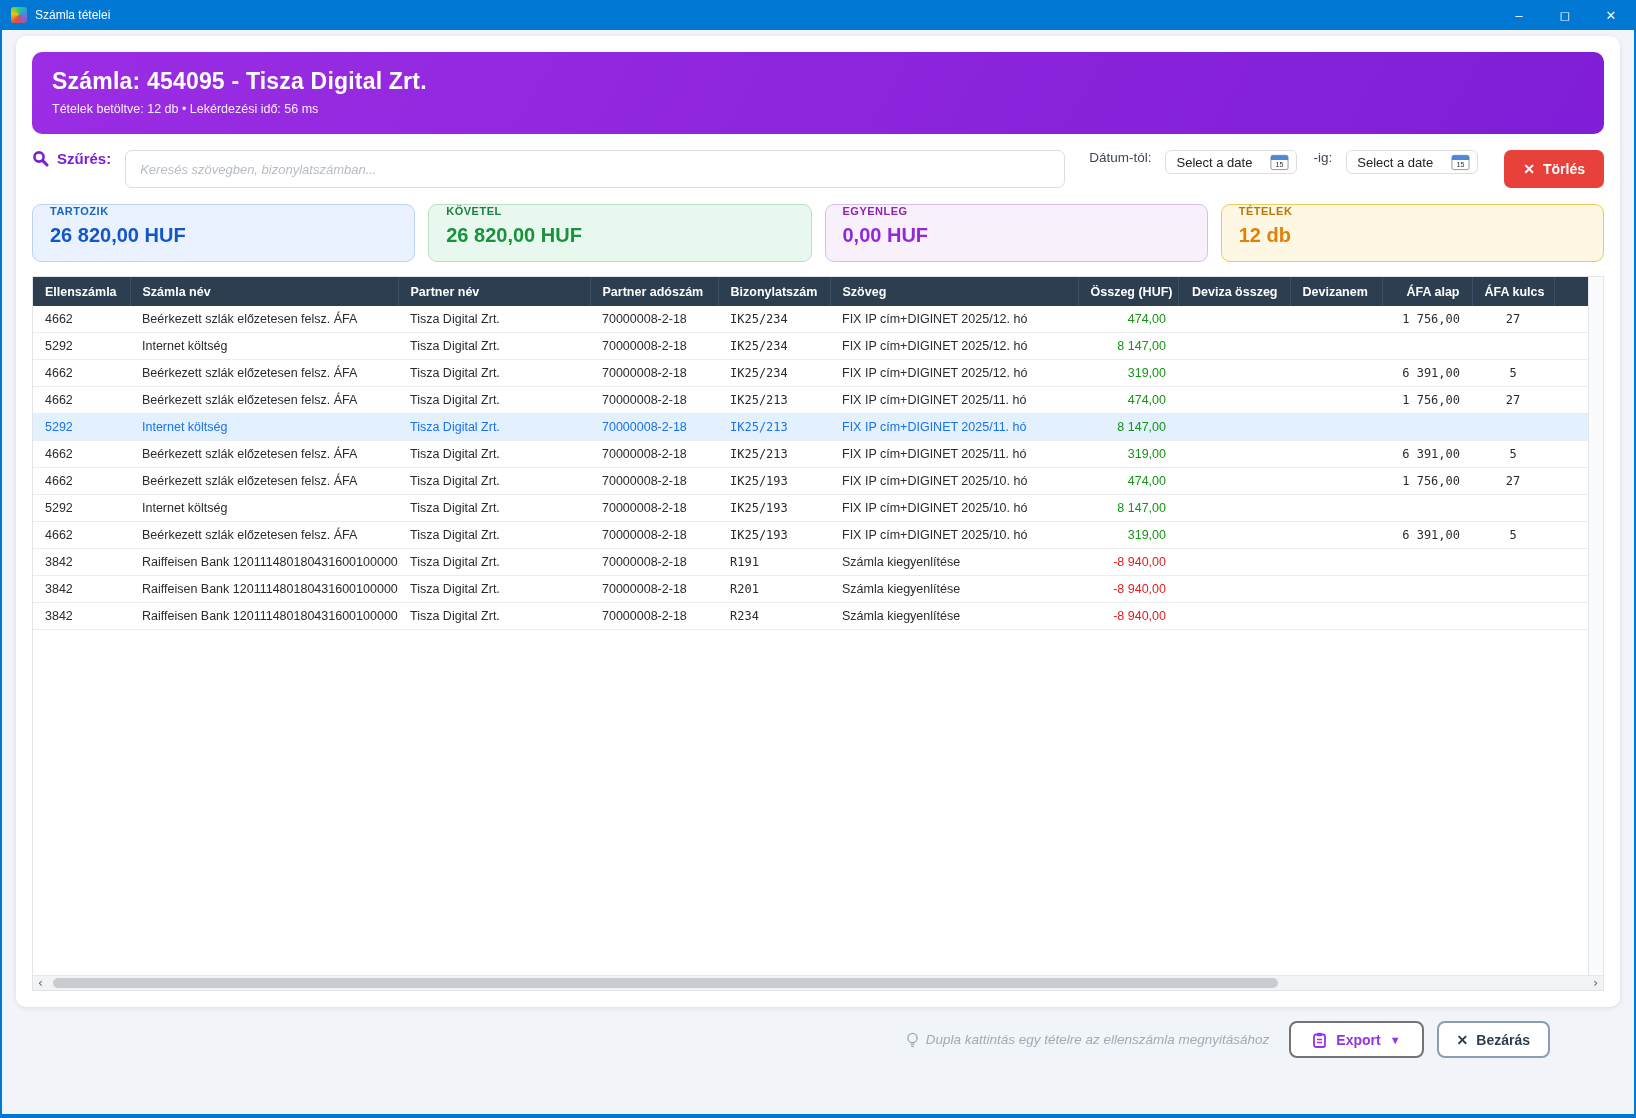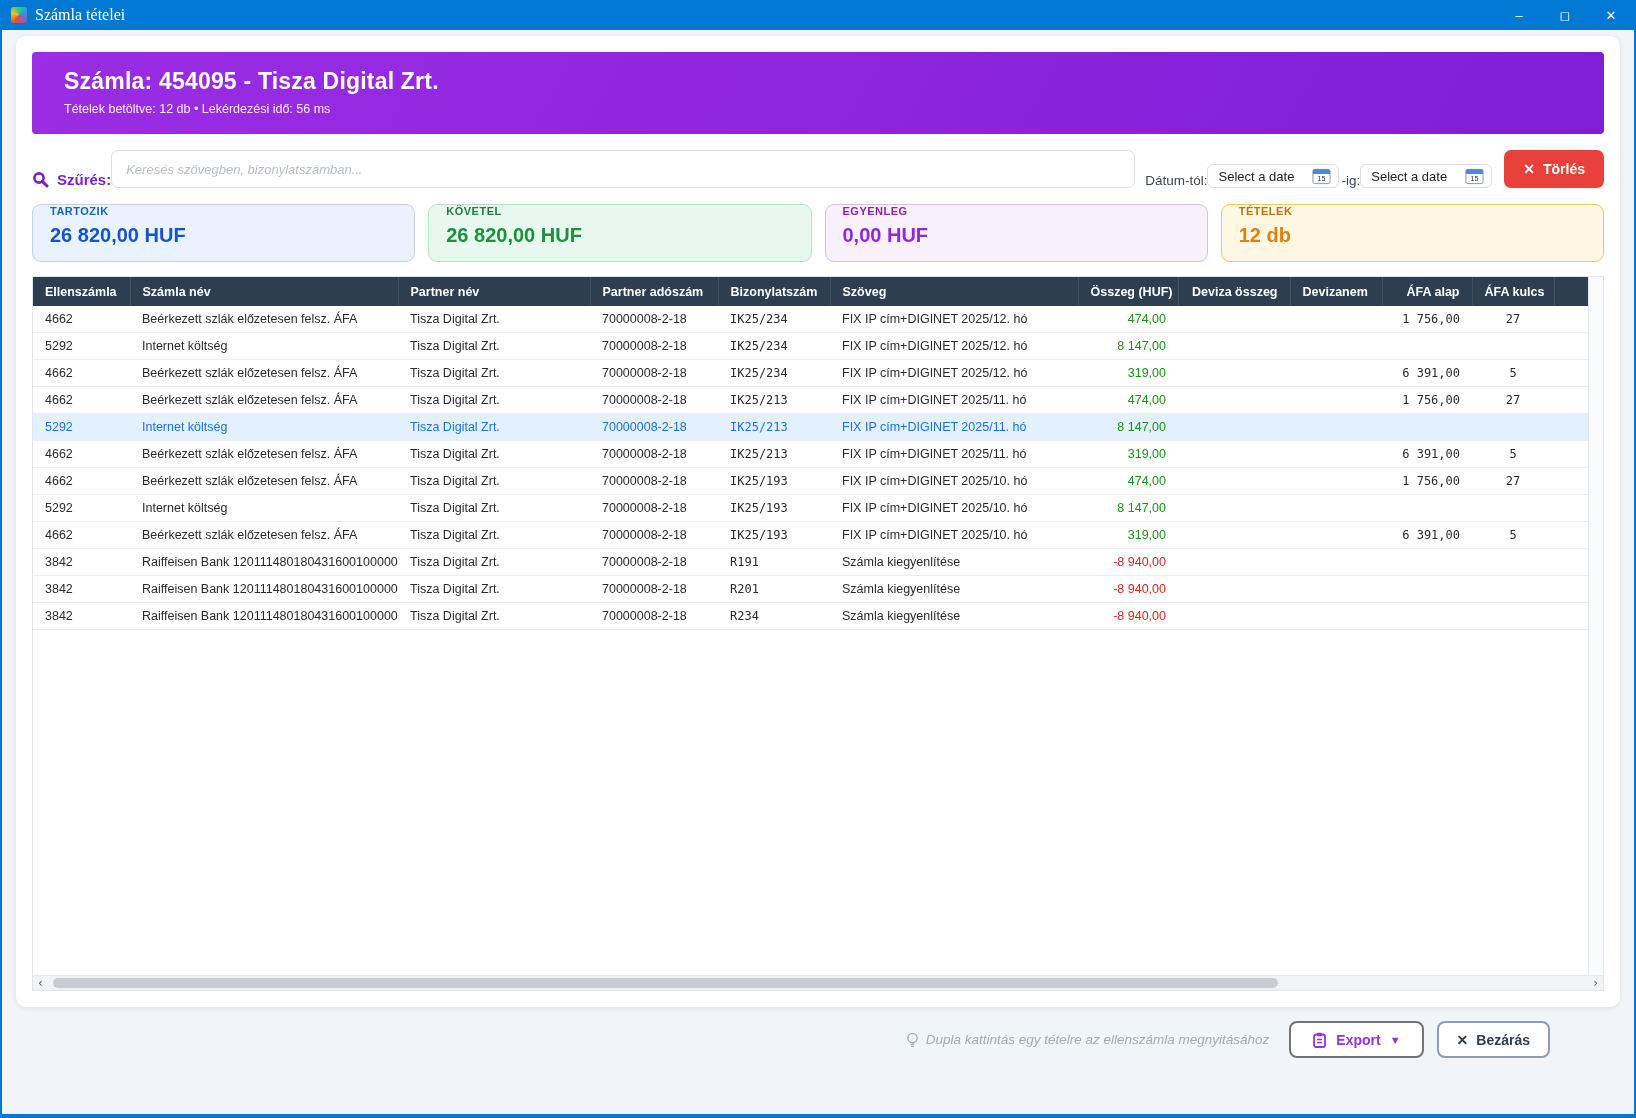--- a/index.html
+++ b/index.html
@@ -7,40 +7,40 @@
   body { font-family:"Liberation Sans",sans-serif; background:#e8ebef; }
 
   .window { width:1636px; height:1118px; display:flex; flex-direction:column;
     border-left:2px solid #0078d4; border-right:2px solid #0078d4; border-bottom:4px solid #0078d4;
     background:#f1f4f8; }
 
   
   .titlebar { height:30px; flex:none; background:#0078d4; display:flex; align-items:center; padding-left:9px; }
   .app-icon { width:16px; height:16px; border-radius:3px; margin-right:8px;
     background: conic-gradient(from 210deg,#e74c3c,#f1c40f,#2ecc71,#3498db,#9b59b6,#e74c3c); }
-  .titlebar-title { color:#ffffff; font-size:16px;font-family:Liberation Serif, serif; }
+  .titlebar-title { color:#ffffff; font-size:12px; }
   .titlebar-controls { margin-left:auto; display:flex; height:30px; }
   .tb-btn { width:46px; height:30px; display:flex; align-items:center; justify-content:center;
     color:#fff; font-size:13px; cursor:default; }
 
   
   .window-body { flex:1; min-height:0; display:flex; flex-direction:column; gap:14px;
     padding:6px 14px 56px 14px; }
 
   .main-card { flex:1; min-height:0; background:#ffffff; border-radius:10px;
     box-shadow:0 1px 5px rgba(30,40,60,.10); padding:16px; display:flex; flex-direction:column; gap:14px; }
 
   
-  .purple-header { flex:none; border-radius:4px; padding:16px 32px 18px;
+  .purple-header { flex:none; border-radius:10px; padding:16px 20px 18px;
     background:linear-gradient(120deg,#9b2de4 0%,#7f1ed6 100%); color:#fff; }
   .ph-title { font-size:23px; font-weight:bold; letter-spacing:.2px; margin-bottom:7px; }
   .ph-sub { font-size:12.5px; color:rgba(255,255,255,.92); }
 
   
-  .filter-row { flex:none; display:flex; align-items:flex-end; gap:0; padding:2px 0; }
+  .filter-row { flex:none; display:flex; align-items:flex-start; gap:14px; padding:2px 0; }
   .filter-label { display:flex; align-items:center; gap:8px; color:#7a1fd1; font-weight:bold; font-size:15px; white-space:nowrap; }
   .search-input { flex:1; height:38px; border:1px solid #d9dee5; border-radius:7px; padding:0 14px;
     font-size:13px; color:#333; outline:none; font-family:"Liberation Sans",sans-serif; }
   .search-input::placeholder { color:#b6bdc6; font-style:italic; }
   .date-label { font-size:13.5px; color:#3d4753; white-space:nowrap; margin-left:10px; }
   .date-label.ig { margin-left:2px; }
   .date-wrap { display:flex; align-items:center; gap:8px; height:24px; width:132px; flex:none;
     border:1px solid #d9dee5; border-radius:6px; background:#fff; padding:0 7px 0 10px; }
   .date-input { border:none; outline:none; width:86px; font-size:13px; color:#222; background:transparent;
     font-family:"Liberation Sans",sans-serif; }

